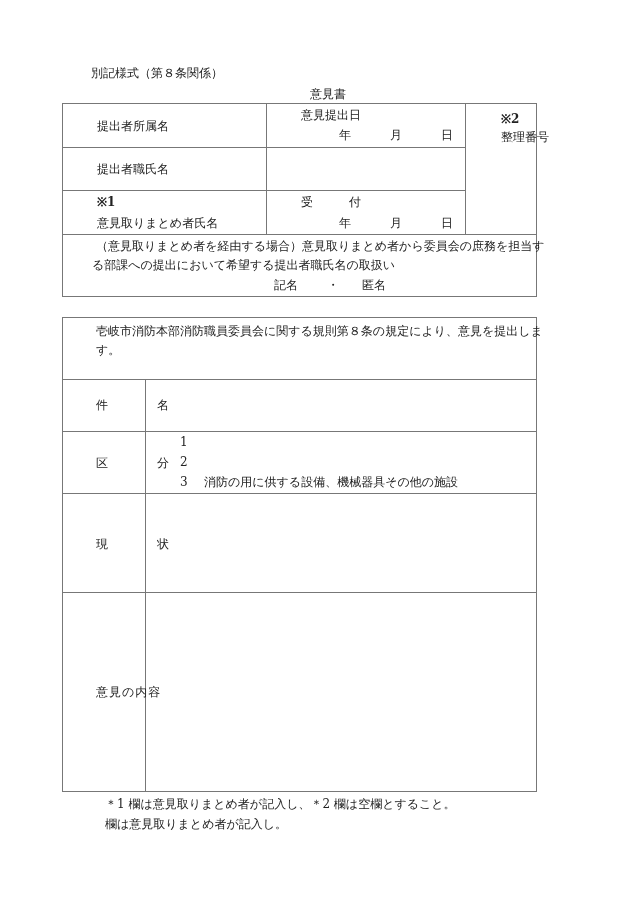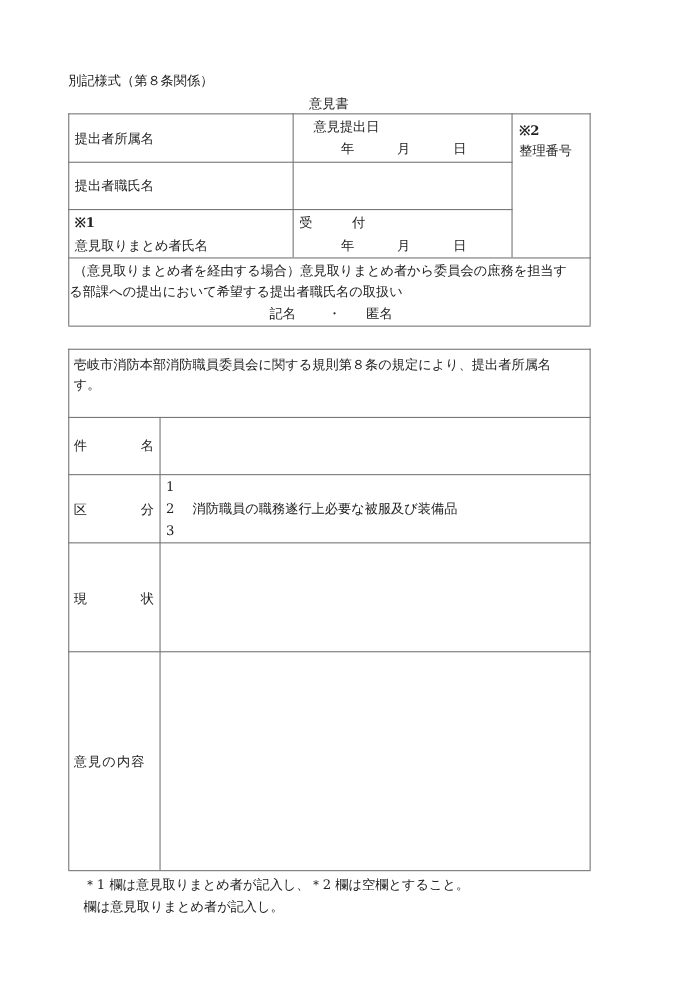--- a/index.html
+++ b/index.html
@@ -3,21 +3,21 @@
 <meta charset="utf-8">
 <style>
   html, body { margin: 0; padding: 0; background: #ffffff; }
   body {
     width: 630px; height: 903px; position: relative; overflow: hidden;
     font-family: "DejaVu Serif", "Liberation Serif", serif;
     color: #222222; font-size: 12px;
   }
   .hl { position: absolute; height: 0; border-top: 1px solid #777777; }
   .vl { position: absolute; width: 0; border-left: 1px solid #777777; }
-  .txt { position: absolute; white-space: nowrap; line-height: 14px; font-size: 12px; }
+  .txt { position: absolute; white-space: nowrap; line-height: 14px; font-size: 12px; margin-left: 29px; }
 </style>
 </head>
 <body>
 
 <div class="txt" style="left:62px; top:66px;">別記様式（第８条関係）</div>
 <div class="txt" style="left:281px; top:87px;">意見書</div>
 
 <div>
 
   <div class="hl" style="left:62px; top:103px; width:475px;"></div>
@@ -29,21 +29,21 @@
   <div class="vl" style="left:465px; top:103px; height:131px;"></div>
 
   <div class="hl" style="left:62px; top:147px; width:404px;"></div>
   <div class="hl" style="left:62px; top:190px; width:404px;"></div>
   <div class="hl" style="left:62px; top:234px; width:475px;"></div>
 
   <div style="position:absolute; left:63px; top:104px; width:203px; height:43px;">
     <div class="txt" style="left:5px; top:15px;">提出者所属名</div>
   </div>
   <div style="position:absolute; left:267px; top:104px; width:198px; height:43px;">
-    <div class="txt" style="left:18px; top:4px;">意見提出日</div>
+    <div class="txt" style="left:5px; top:4px;">意見提出日</div>
     <div class="txt" style="left:43px; top:24px;">年</div>
     <div class="txt" style="left:94px; top:24px;">月</div>
     <div class="txt" style="left:145px; top:24px;">日</div>
   </div>
   <div style="position:absolute; left:466px; top:104px; width:70px; height:130px;">
     <div class="txt" style="left:6px; top:8px; font-weight:bold;">※2</div>
     <div class="txt" style="left:6px; top:26px;">整理番号</div>
   </div>
 
   <div style="position:absolute; left:63px; top:148px; width:203px; height:42px;">
@@ -80,44 +80,44 @@
   <div class="vl" style="left:536px; top:317px; height:474px;"></div>
 
   <div class="vl" style="left:145px; top:379px; height:412px;"></div>
 
   <div class="hl" style="left:62px; top:379px; width:475px;"></div>
   <div class="hl" style="left:62px; top:431px; width:475px;"></div>
   <div class="hl" style="left:62px; top:493px; width:475px;"></div>
   <div class="hl" style="left:62px; top:592px; width:475px;"></div>
 
   <div style="position:absolute; left:63px; top:318px; width:473px; height:61px;">
-    <div class="txt" style="left:4px; top:6px;">壱岐市消防本部消防職員委員会に関する規則第８条の規定により、提出者所属名</div>
+    <div class="txt" style="left:4px; top:6px;">壱岐市消防本部消防職員委員会に関する規則第８条の規定により、意見を提出しま</div>
     <div class="txt" style="left:4px; top:25px;">す。</div>
   </div>
 
   <div style="position:absolute; left:63px; top:380px; width:82px; height:51px;">
     <div class="txt" style="left:4px; top:18px;">件</div>
     <div class="txt" style="left:65px; top:18px;">名</div>
   </div>
   <div style="position:absolute; left:146px; top:380px; width:390px; height:51px;"></div>
 
   <div style="position:absolute; left:63px; top:432px; width:82px; height:61px;">
     <div class="txt" style="left:4px; top:24px;">区</div>
     <div class="txt" style="left:65px; top:24px;">分</div>
   </div>
   <div style="position:absolute; left:146px; top:432px; width:390px; height:61px;">
     <div style="position:absolute; left:5px; top:3px; height:14px; width:380px;">
       <span class="txt" style="left:0; top:0;">1</span>
     </div>
     <div style="position:absolute; left:5px; top:23px; height:14px; width:380px;">
       <span class="txt" style="left:0; top:0;">2</span>
-      <span class="txt" style="left:24px; top:0;">消防職員の職務遂行上必要な被服及び装備品</span>
     </div>
     <div style="position:absolute; left:5px; top:43px; height:14px; width:380px;">
       <span class="txt" style="left:0; top:0;">3</span>
+      <span class="txt" style="left:24px; top:0;">消防の用に供する設備、機械器具その他の施設</span>
     </div>
   </div>
 
   <div style="position:absolute; left:63px; top:494px; width:82px; height:98px;">
     <div class="txt" style="left:4px; top:43px;">現</div>
     <div class="txt" style="left:65px; top:43px;">状</div>
   </div>
   <div style="position:absolute; left:146px; top:494px; width:390px; height:98px;"></div>
 
   <div style="position:absolute; left:63px; top:593px; width:82px; height:198px;">

